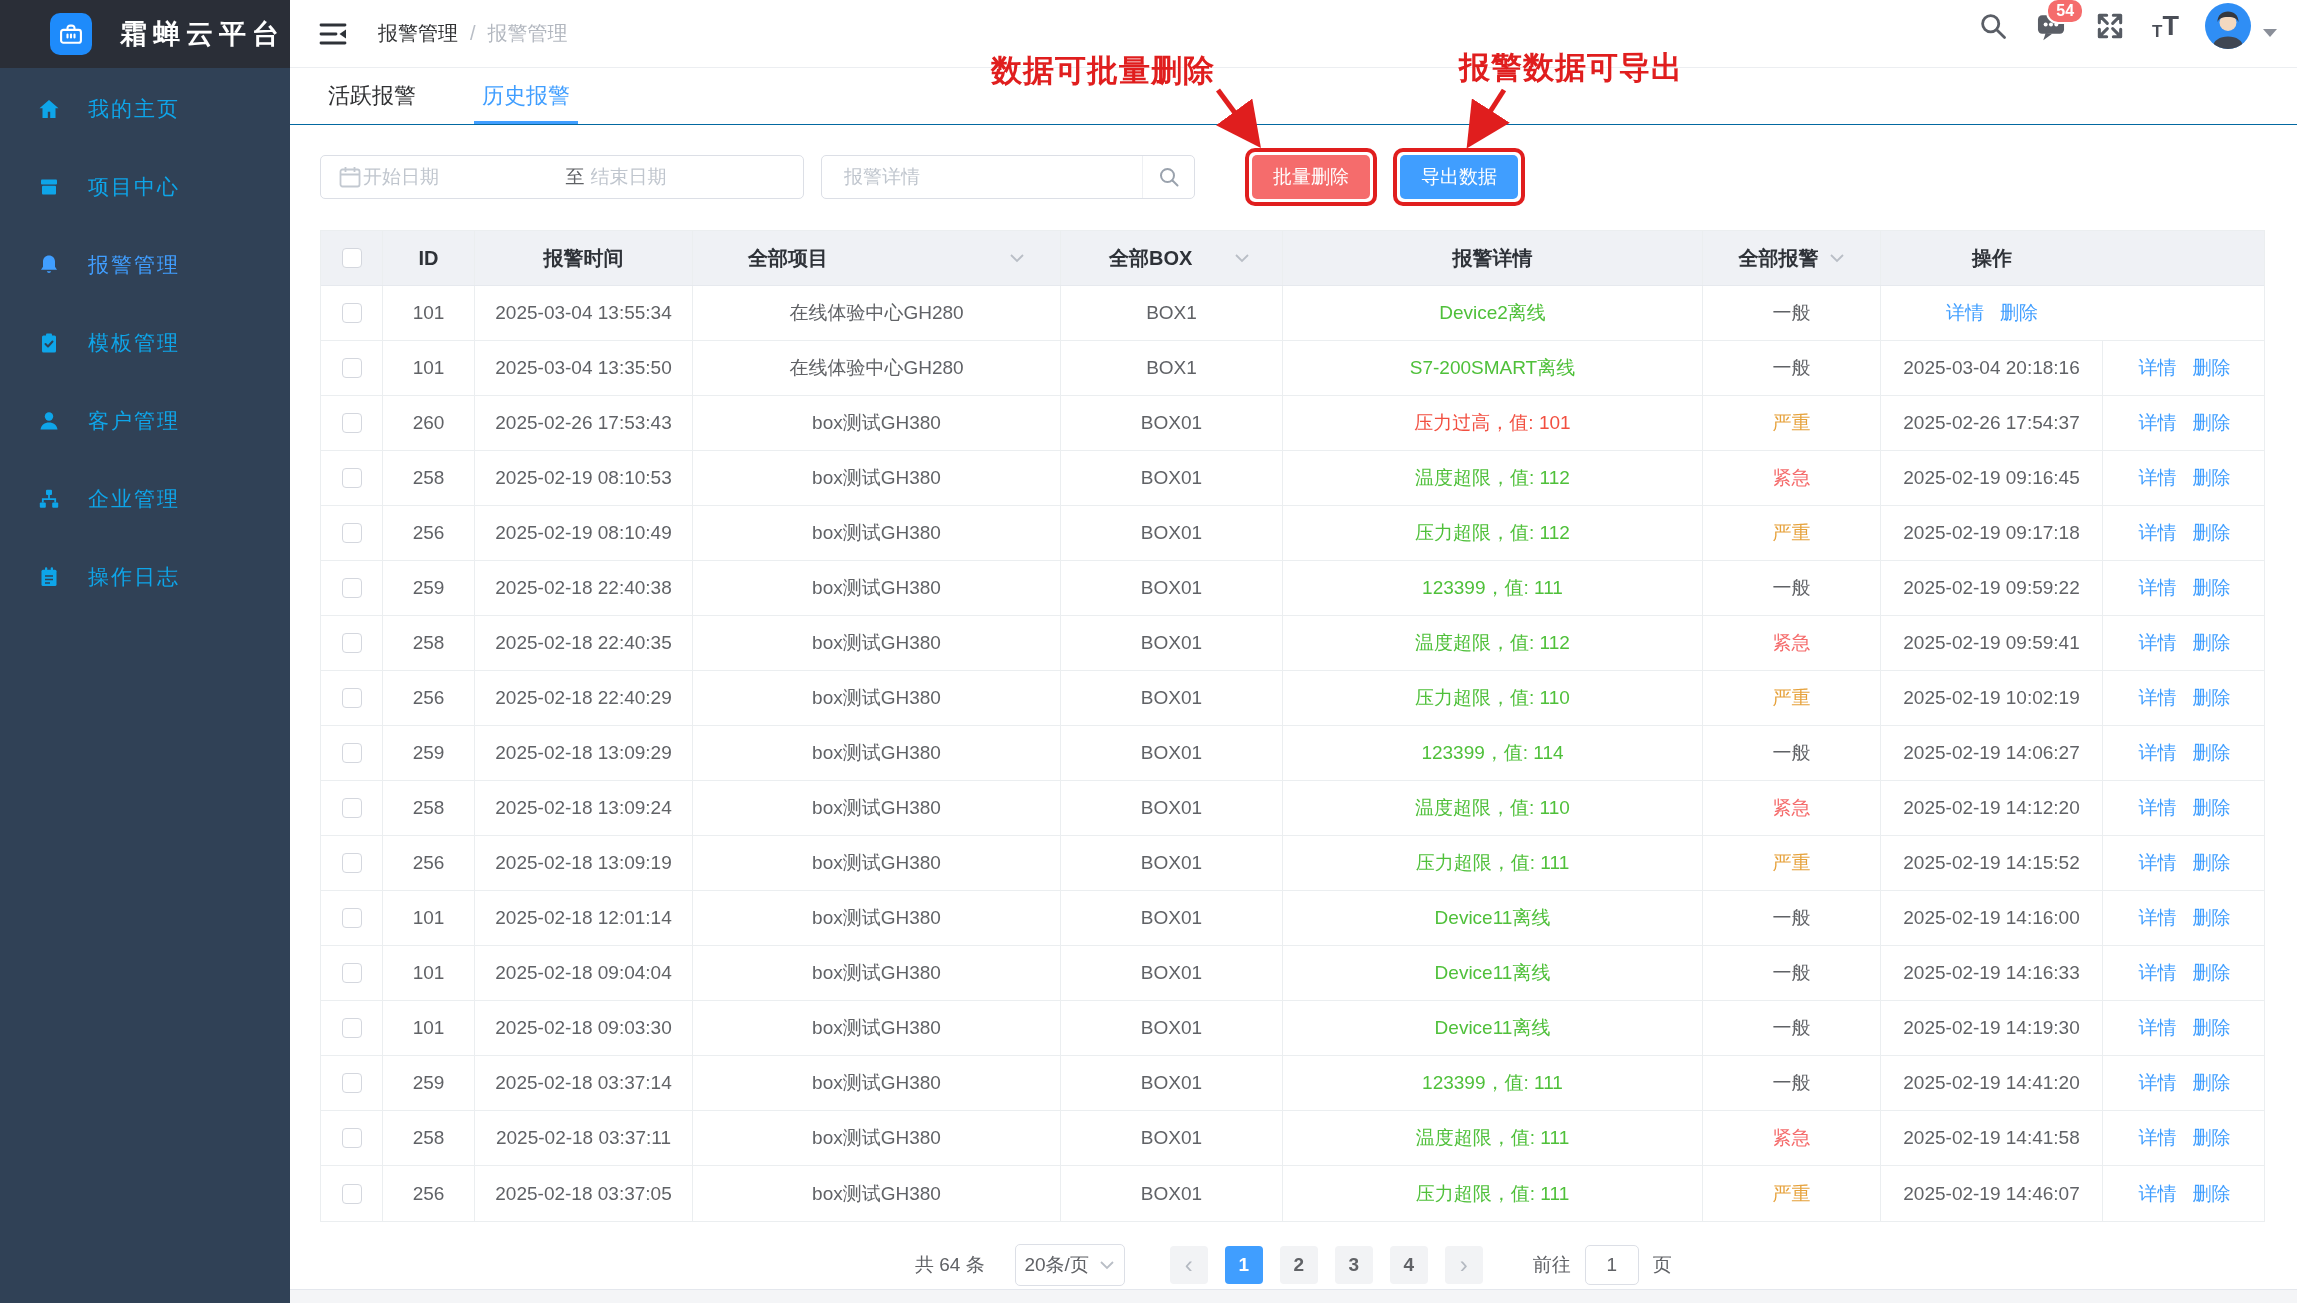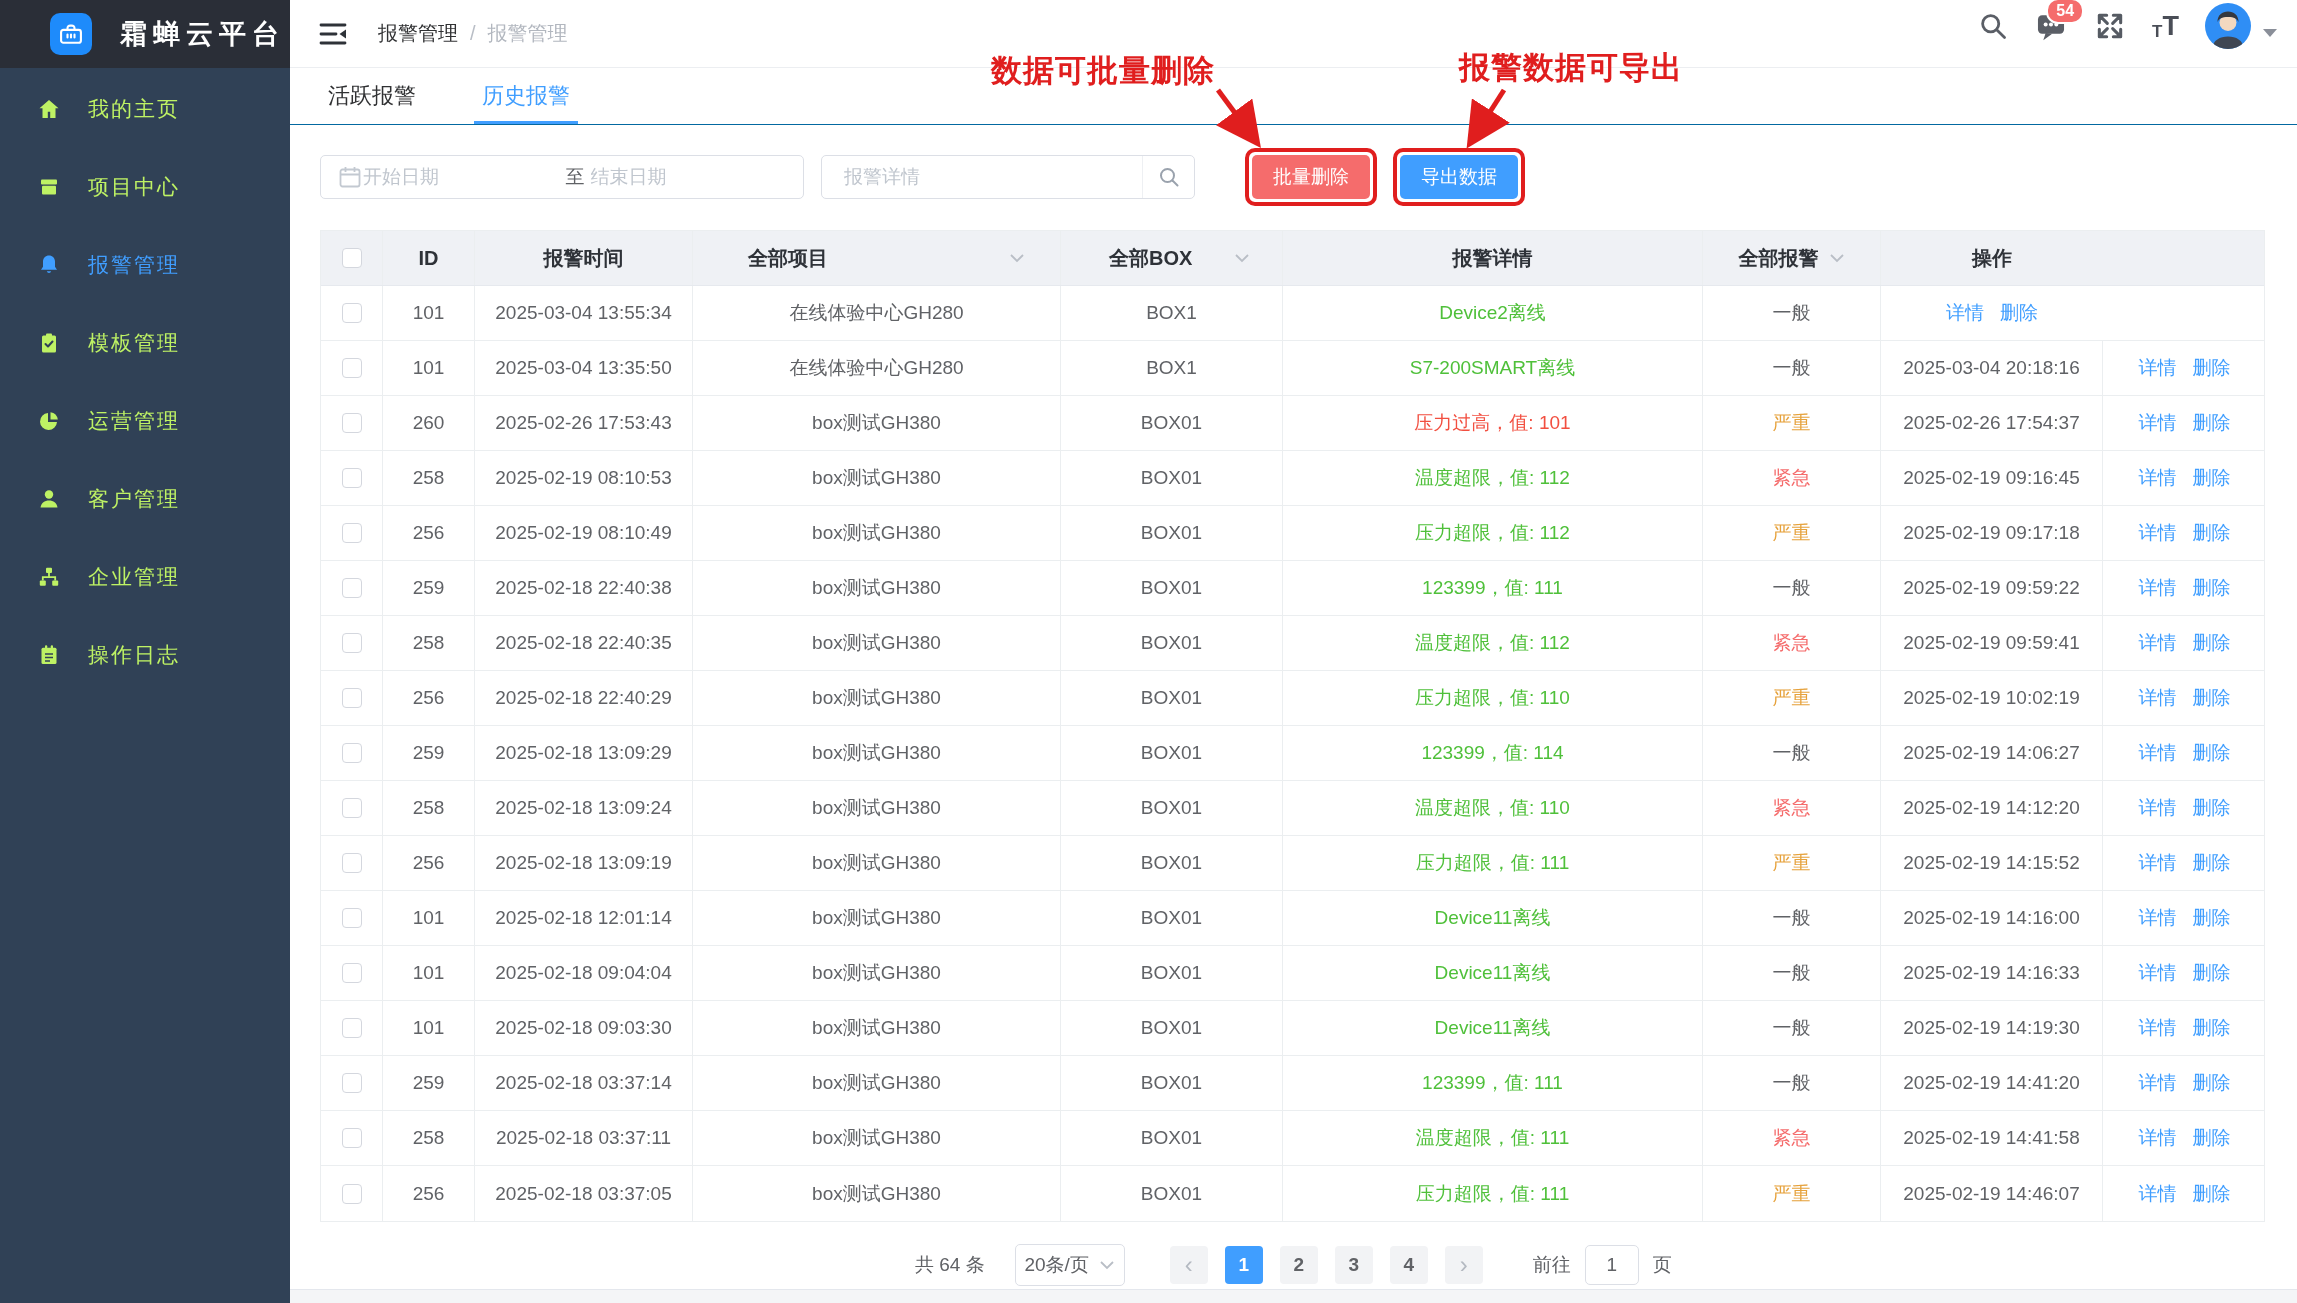--- a/index.html
+++ b/index.html
@@ -6,21 +6,21 @@
   html,body { background:#fff; }
   body { font-family: "Liberation Sans", "DejaVu Sans", sans-serif; }
   .app { position:relative; width:2297px; height:1303px; background:#fff; overflow:hidden; color:#606266; }
 
   
   .sidebar { position:absolute; left:0; top:0; bottom:0; width:290px; background:#304156; }
   .brand { height:68px; background:#2a2e37; display:flex; align-items:center; padding-left:50px; }
   .logo { width:42px; height:42px; background:#1e8bfb; border-radius:10px; display:flex; align-items:center; justify-content:center; flex:0 0 auto; }
   .brand-title { color:#fff; font-size:27px; font-weight:bold; letter-spacing:6px; margin-left:28px; white-space:nowrap;text-align:center; }
   .menu { padding-top:2px; }
-  .mi { height:78px; display:flex; align-items:center; padding-left:36px; color:#bef264; cursor:pointer; }
+  .mi { height:78px; display:flex; align-items:center; padding-left:36px; color:#0ea5e9; cursor:pointer; }
   .mi .mi-ic { width:26px; height:26px; display:flex; align-items:center; justify-content:center; }
   .mi .mi-ic svg { width:24px; height:24px; }
   .mi .mi-lb { font-size:21px; margin-left:26px; letter-spacing:2px; }
   .mi.active { color:#409eff; }
 
   
   .topbar { position:absolute; left:290px; top:0; right:0; height:68px; background:#fff; border-bottom:1px solid #eceef1; display:flex; align-items:center; padding-left:28px; }
   .hamburger { width:32px; height:28px; display:flex; align-items:center; cursor:pointer; }
   .breadcrumb { margin-left:28px; font-size:20px; display:flex; align-items:center; gap:12px; }
   .bc-cur { color:#303133; }
@@ -148,29 +148,20 @@
               <rect x="5" y="4.5" width="14" height="17" rx="1.5" fill="currentColor"></rect>
               <rect x="9" y="2.5" width="6" height="4" rx="1" fill="currentColor"></rect>
               <path d="M8.5 13l2.5 2.5 4.5-5" stroke="#304156" stroke-width="2" fill="none" stroke-linecap="round" stroke-linejoin="round"></path>
             </svg>
         </span>
         <span class="mi-lb">模板管理</span>
       </div>
       <div class="mi">
         <span class="mi-ic">
           <svg viewBox="0 0 24 24" fill="currentColor">
-              <path d="M11 4a8.5 8.5 0 1 0 9 9h-9z"></path>
-              <path d="M13.5 3.2a8.6 8.6 0 0 1 7.3 7.3h-7.3z"></path>
-            </svg>
-        </span>
-        <span class="mi-lb">运营管理</span>
-      </div>
-      <div class="mi">
-        <span class="mi-ic">
-          <svg viewBox="0 0 24 24" fill="currentColor">
               <circle cx="12" cy="7.5" r="4.2"></circle>
               <path d="M3.5 20.5c.6-4.6 4.2-7 8.5-7s7.9 2.4 8.5 7z"></path>
             </svg>
         </span>
         <span class="mi-lb">客户管理</span>
       </div>
       <div class="mi">
         <span class="mi-ic">
           <svg viewBox="0 0 24 24">
               <rect x="9" y="2.8" width="6" height="5.2" rx="1" fill="currentColor"></rect>

